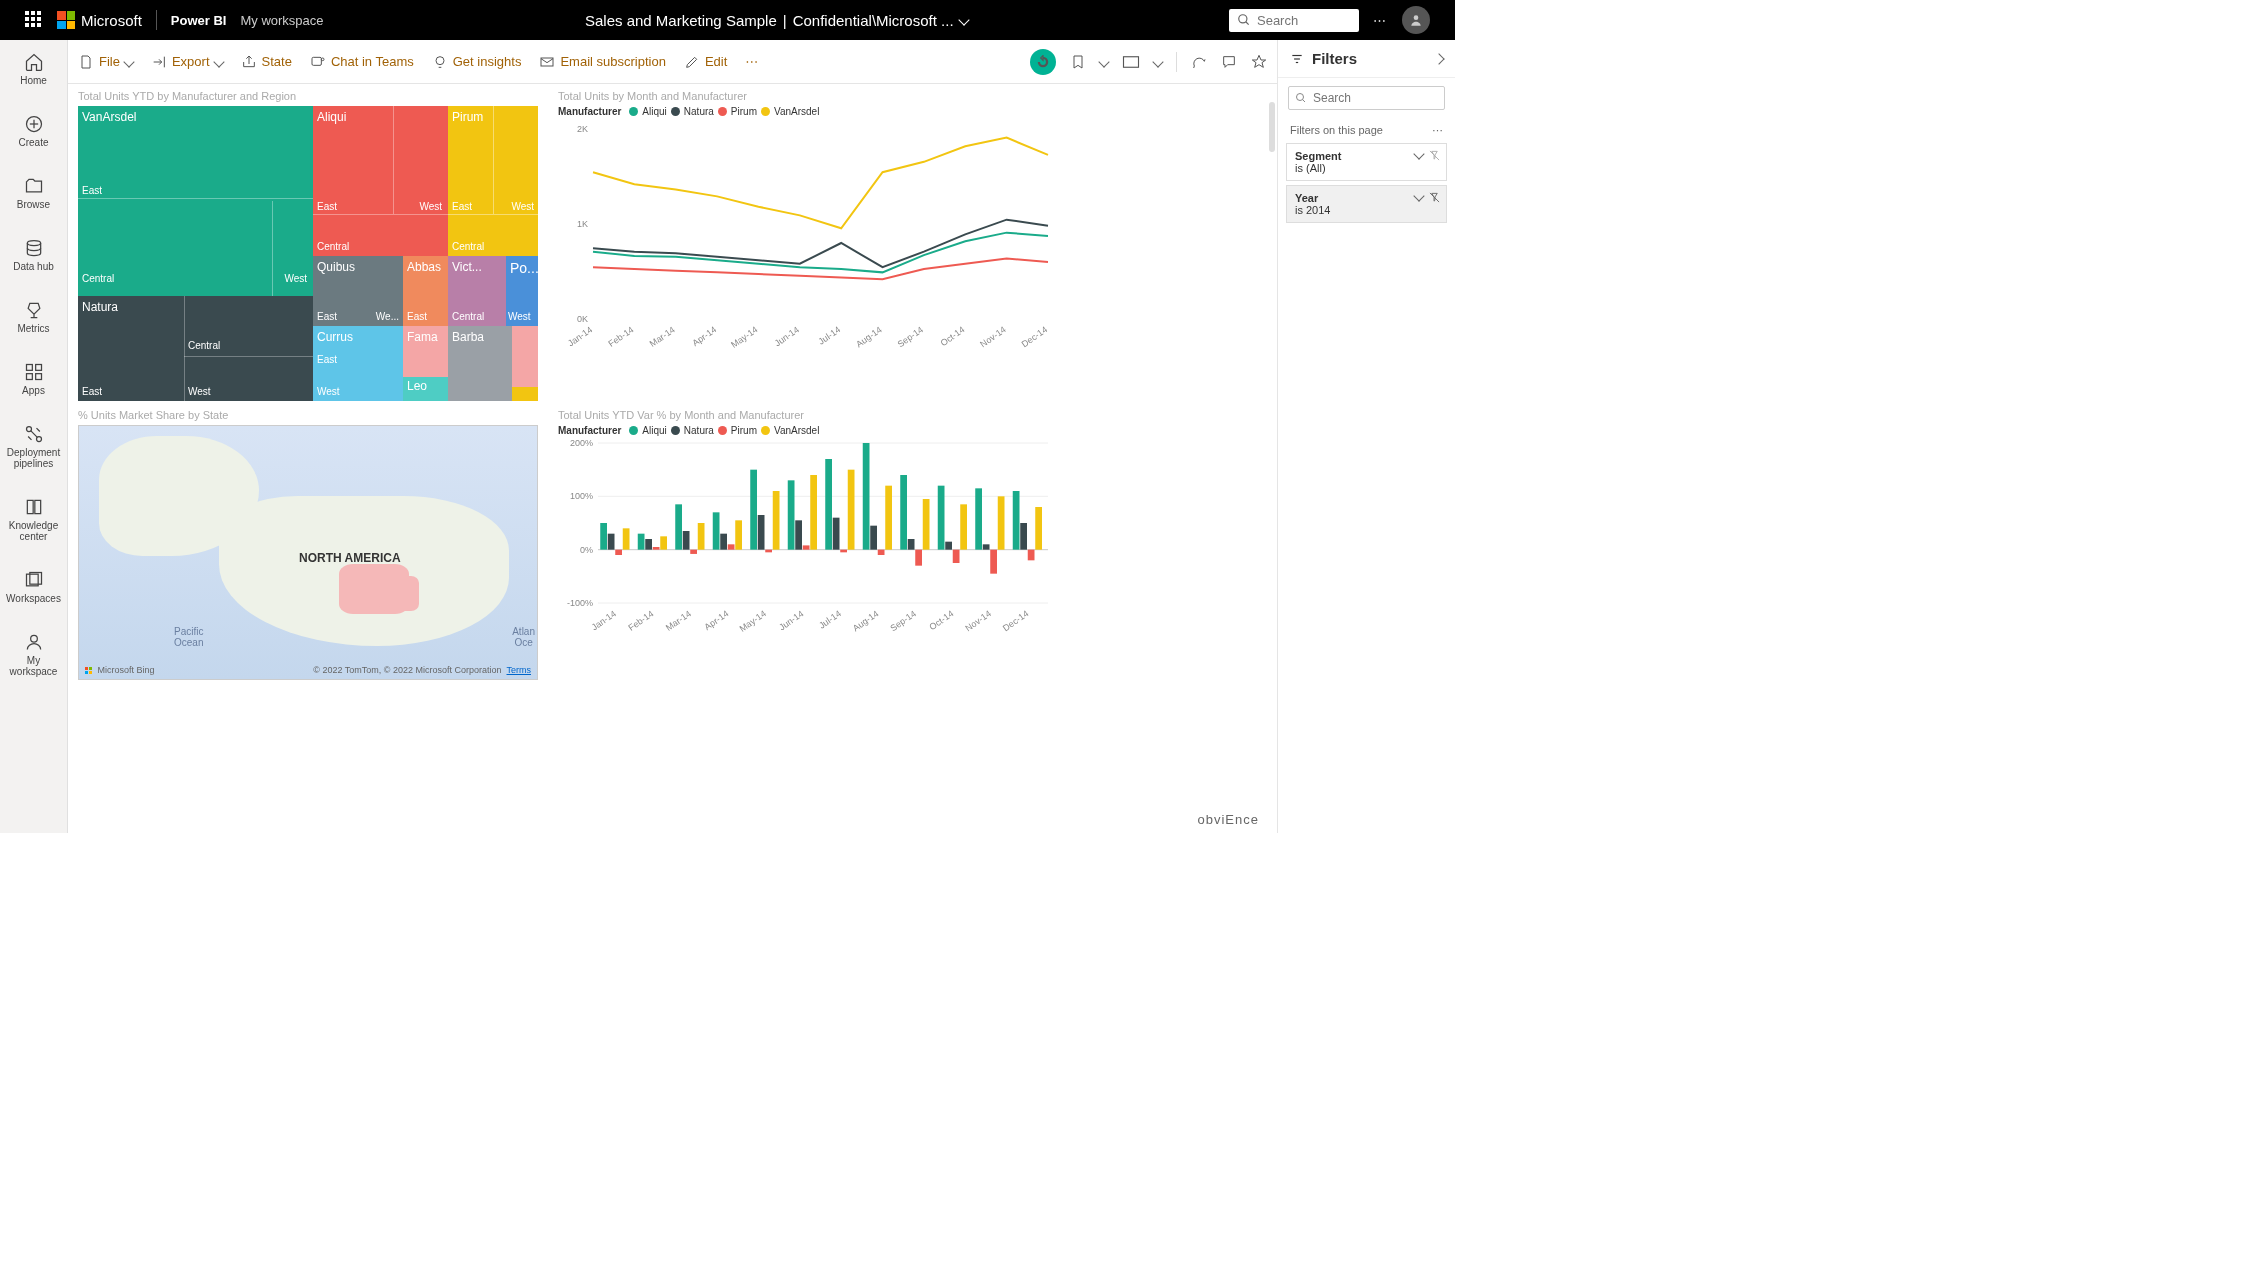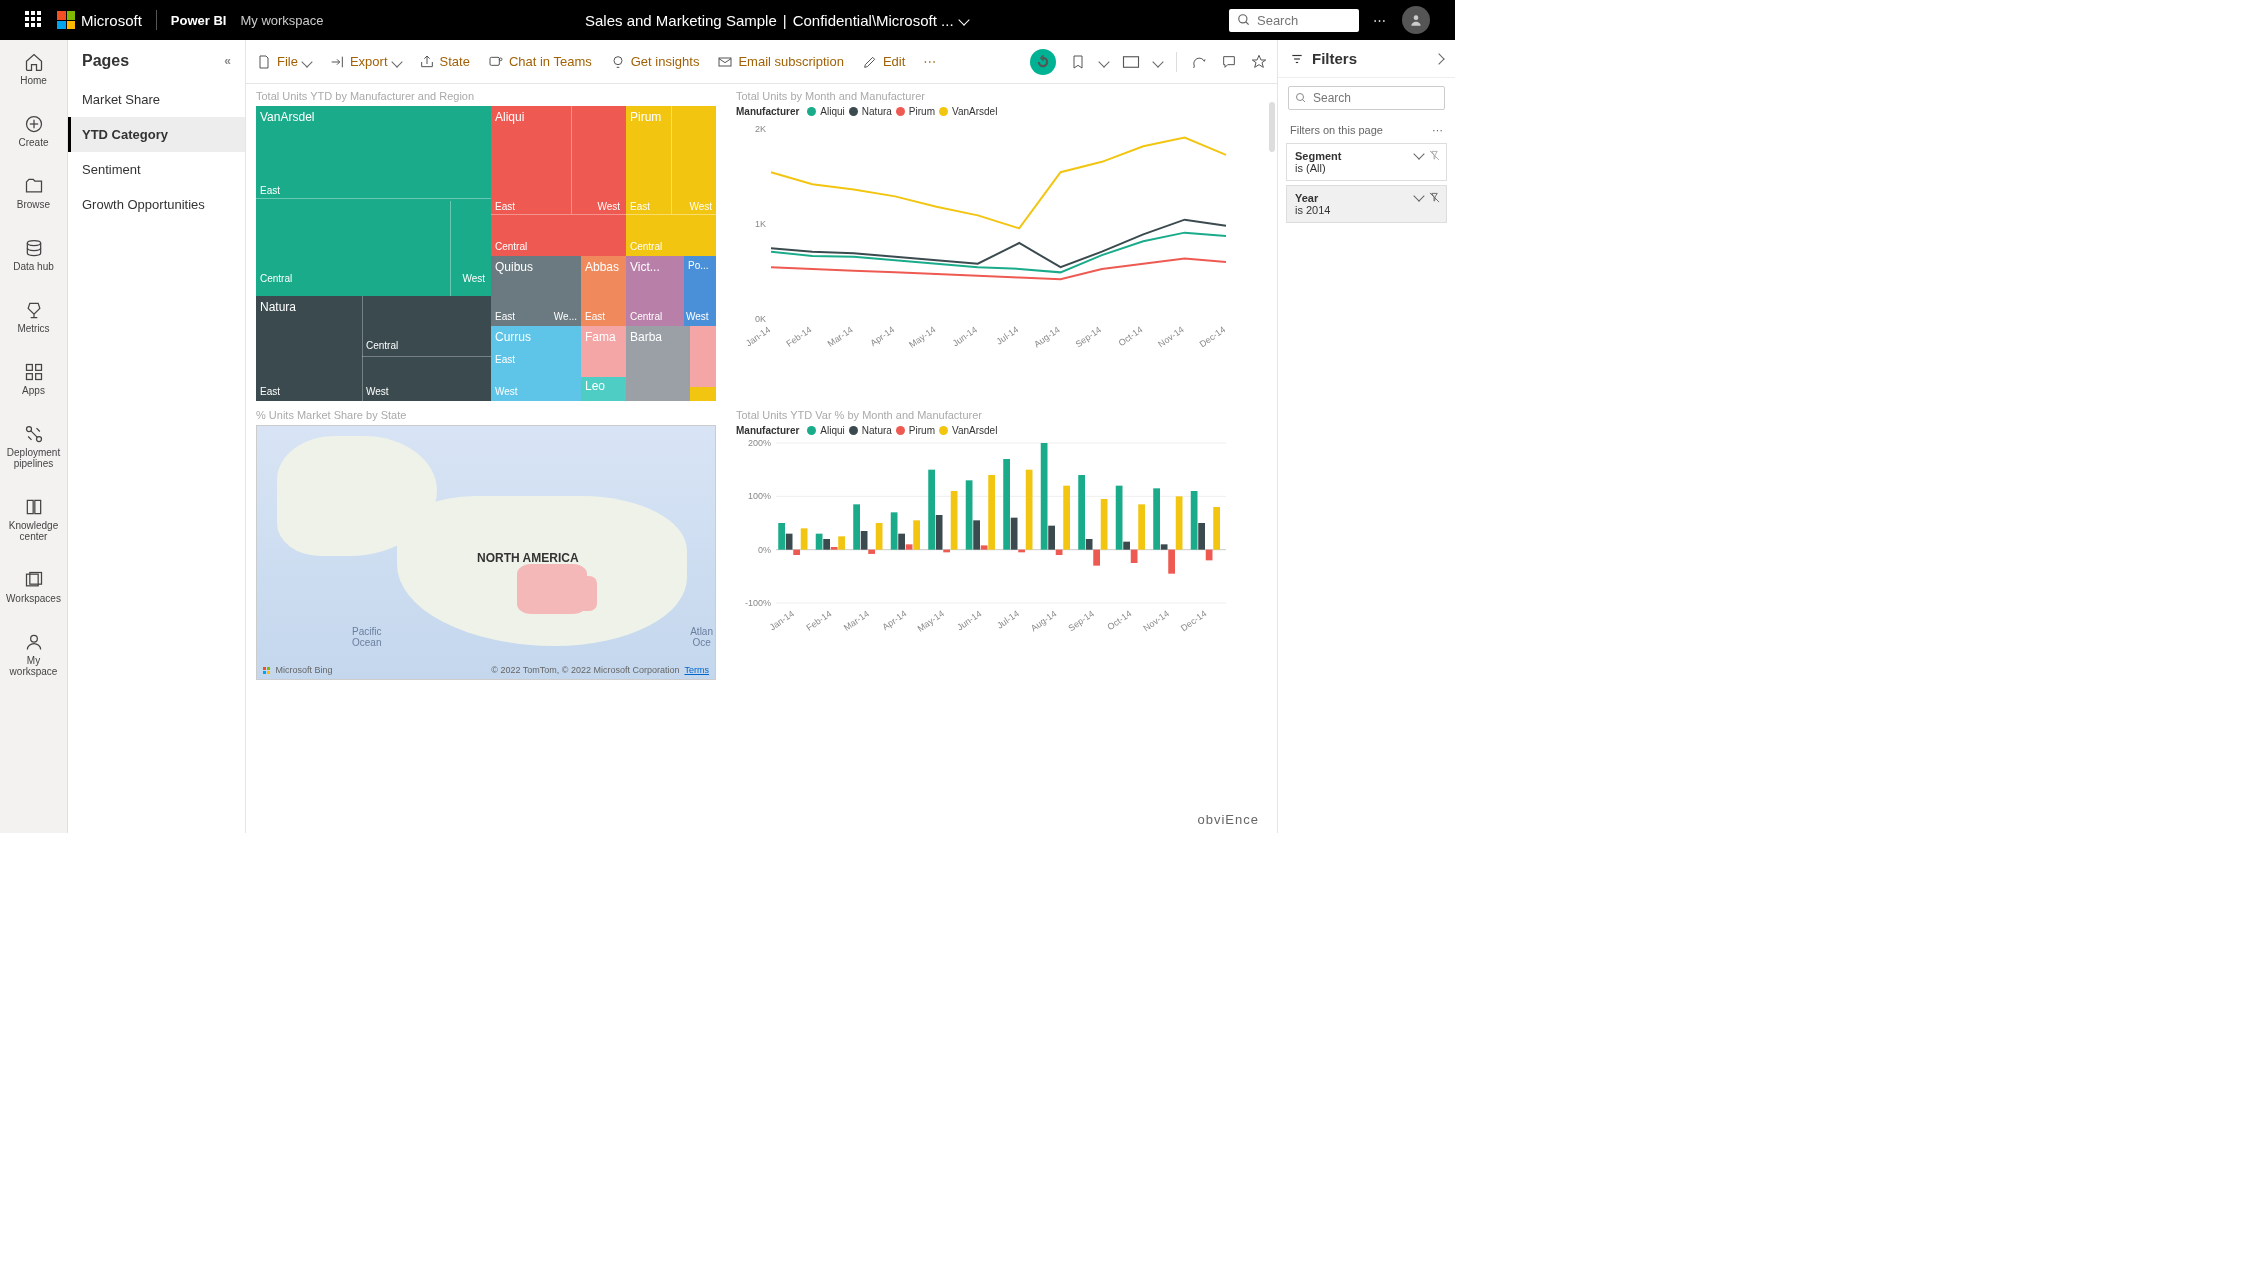--- a/index.html
+++ b/index.html
@@ -159,30 +159,20 @@
     <div class="item"><svg width="20" height="20" viewBox="0 0 24 24" fill="none" stroke="#444" stroke-width="1.5">
           <rect x="3" y="5" width="14" height="14"></rect>
           <rect x="7" y="3" width="14" height="14"></rect>
         </svg><span>Workspaces</span></div>
     <div class="item"><svg width="20" height="20" viewBox="0 0 24 24" fill="none" stroke="#444" stroke-width="1.5">
           <circle cx="12" cy="8" r="4"></circle>
           <path d="M4 21c0-4 4-7 8-7s8 3 8 7"></path>
         </svg><span>My workspace</span></div>
   </div>
 
-  <div class="pagespane">
-    <div class="hdr">
-      <span>Pages</span>
-      <span style="font-size:12px;color:#888">«</span>
-    </div>
-    <div class="pg">Market Share</div>
-    <div class="pg active">YTD Category</div>
-    <div class="pg">Sentiment</div>
-    <div class="pg">Growth Opportunities</div>
-  </div>
 
   <div class="canvaswrap">
     <div class="cmdbar">
       <div class="cmds">
         <div class="cmd">
             <svg width="16" height="16" viewBox="0 0 24 24" fill="none" stroke-width="1.5">
               <path d="M6 3h9l3 3v15H6z"></path>
             </svg>
             <span>File</span>
             <span class="chev"></span>
@@ -328,21 +318,21 @@
                 <span class="sub" style="bottom:4px;left:4px">Central</span>
                 <div style="position:absolute;left:0;right:0;top:108px;height:1px;background:rgba(255,255,255,.4)"></div>
                 <div style="position:absolute;top:0;bottom:42px;left:50%;width:1px;background:rgba(255,255,255,.4)"></div>
               </div>
               <div style="flex:0 0 70px;display:flex">
                 <div class="tmcell" style="flex:1;background:#b87fa8">
                     <span class="lbl">Vict...</span>
                   <span class="sub" style="bottom:4px;left:4px">Central</span>
                   </div>
                 <div class="tmcell" style="flex:0 0 32px;background:#4a90d9">
-                    <span class="lbl" style="font-size:10px">Po...</span>
+                    <span class="lbl" style="font-size:14px">Po...</span>
                   <span class="sub" style="bottom:4px;left:2px">West</span>
                   </div>
               </div>
               <div style="flex:1;display:flex">
                 <div class="tmcell" style="flex:1;background:#9aa0a6">
                     <span class="lbl">Barba</span>
                   </div>
                 <div style="flex:0 0 26px;display:flex;flex-direction:column">
                   <div class="tmcell" style="flex:1;background:#f4a6a6"></div>
                   <div class="tmcell" style="flex:0 0 14px;background:#f2c511"></div>

